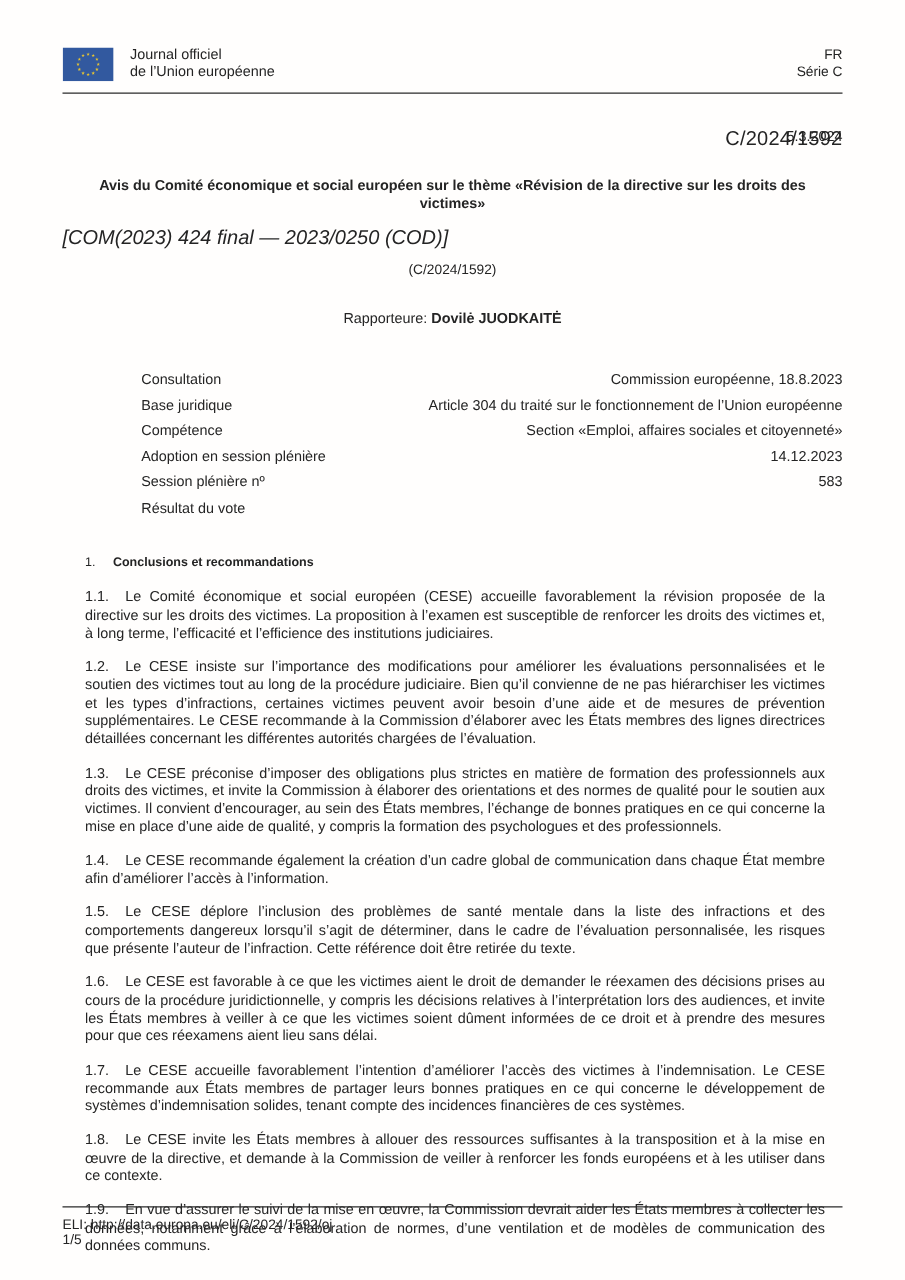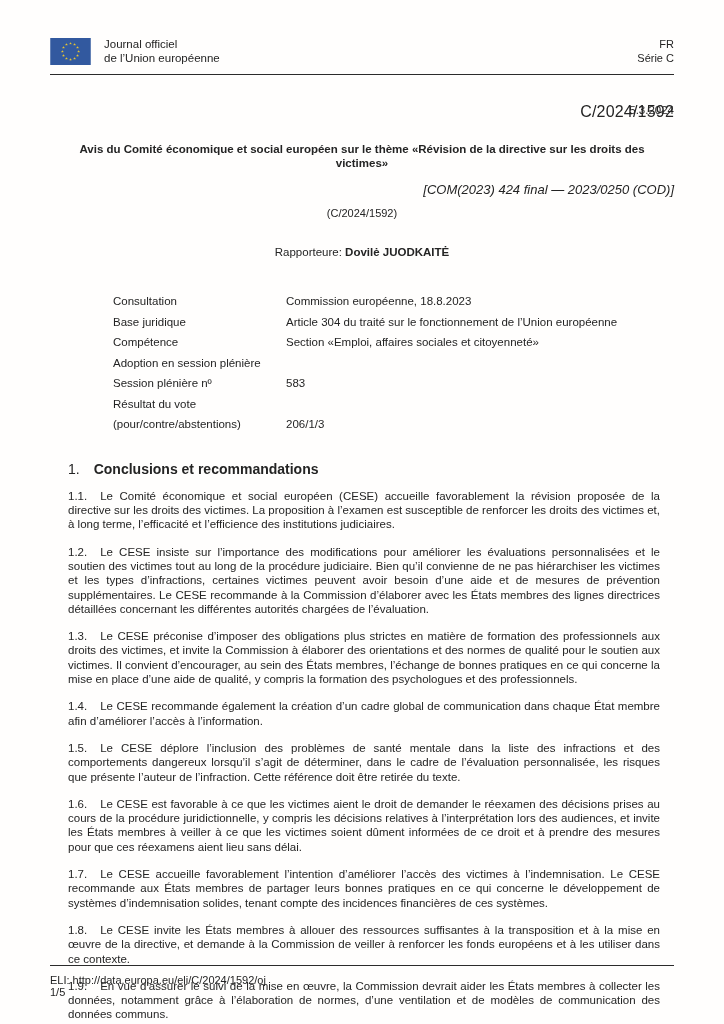--- a/index.html
+++ b/index.html
@@ -18,31 +18,31 @@
   .flag{width:41px;height:27px;display:block;}
   .journal{margin-left:13px;font-size:11.5px;line-height:13.5px;}
   .header-right{margin-left:auto;text-align:right;font-size:11px;line-height:13.5px;}
   .header-rule{border:none;border-top:1.5px solid #2b2b2b;margin:9px 0 0 0;}
   
   .masthead{position:relative;margin-top:9px;height:20px;}
   .doc-number{text-align:right;font-size:16px;letter-spacing:.2px;margin-top:28px;}
   .doc-date{position:absolute;right:0;top:1px;font-size:11.5px;}
   
   .title-main{width:580px;margin:19px auto 0 auto;text-align:center;font-weight:bold;font-size:11.5px;line-height:14px;}
-  .title-ref{margin-top:12px;text-align:right;font-style:italic;font-size:13px;}
+  .title-ref{margin-top:12px;text-align:left;font-style:italic;font-size:16px;}
   .title-celex{margin-top:10px;text-align:center;font-size:11px;}
   .rapporteur{margin-top:27px;text-align:center;font-size:11.5px;}
   .rapporteur b{font-weight:bold;}
   
   .info-table{margin:33px 0 0 63px;font-size:11.5px;}
   .trow{display:flex;line-height:20.5px;}
   .tlabel{width:173px;flex:0 0 173px;}
-  .tvalue{flex:1;}
+  .tvalue{flex:1;text-align:right;}
   
-  .section-heading{margin:27px 14px 0 18px;font-size:14px;line-height:14.3px;}
+  .section-heading{margin:27px 14px 0 18px;font-size:10px;line-height:14.3px;}
   .snum{margin-right:14px;}
   .stitle{font-weight:bold;}
   .para{margin:13px 14px 0 18px;font-size:11.5px;line-height:14.3px;text-align:justify;}
   .pnum{margin-right:13px;}
   
   .footer{
     position:absolute;left:50px;right:50px;bottom:26px;
     border-top:1.5px solid #2b2b2b;padding-top:8px;
     display:flex;justify-content:space-between;
     font-size:11px;
@@ -109,32 +109,29 @@
     <div class="trow">
       <span class="tlabel">Base juridique</span>
       <span class="tvalue">Article 304 du traité sur le fonctionnement de l’Union européenne</span>
     </div>
     <div class="trow">
       <span class="tlabel">Compétence</span>
       <span class="tvalue">Section «Emploi, affaires sociales et citoyenneté»</span>
     </div>
     <div class="trow">
       <span class="tlabel">Adoption en session plénière</span>
+      <span class="tvalue">14.12.2023</span>
     </div>
     <div class="trow">
       <span class="tlabel">Session plénière nº</span>
       <span class="tvalue">583</span>
     </div>
     <div class="trow">
       <span class="tlabel">Résultat du vote</span>
       <span class="tvalue"></span>
-    </div>
-    <div class="trow">
-      <span class="tlabel">(pour/contre/abstentions)</span>
-      <span class="tvalue">206/1/3</span>
     </div>
   </div>
 
   <div class="section-heading">
     <span class="snum">1.</span><span class="stitle">Conclusions et recommandations</span>
   </div>
 
   <p class="para"><span class="pnum">1.1.</span><span>Le Comité économique et social européen (CESE) accueille favorablement la révision proposée de la directive sur les droits des victimes. La proposition à l’examen est susceptible de renforcer les droits des victimes et, à long terme, l’efficacité et l’efficience des institutions judiciaires.</span></p>
   <p class="para"><span class="pnum">1.2.</span><span>Le CESE insiste sur l’importance des modifications pour améliorer les évaluations personnalisées et le soutien des victimes tout au long de la procédure judiciaire. Bien qu’il convienne de ne pas hiérarchiser les victimes et les types d’infractions, certaines victimes peuvent avoir besoin d’une aide et de mesures de prévention supplémentaires. Le CESE recommande à la Commission d’élaborer avec les États membres des lignes directrices détaillées concernant les différentes autorités chargées de l’évaluation.</span></p>
   <p class="para"><span class="pnum">1.3.</span><span>Le CESE préconise d’imposer des obligations plus strictes en matière de formation des professionnels aux droits des victimes, et invite la Commission à élaborer des orientations et des normes de qualité pour le soutien aux victimes. Il convient d’encourager, au sein des États membres, l’échange de bonnes pratiques en ce qui concerne la mise en place d’une aide de qualité, y compris la formation des psychologues et des professionnels.</span></p>

